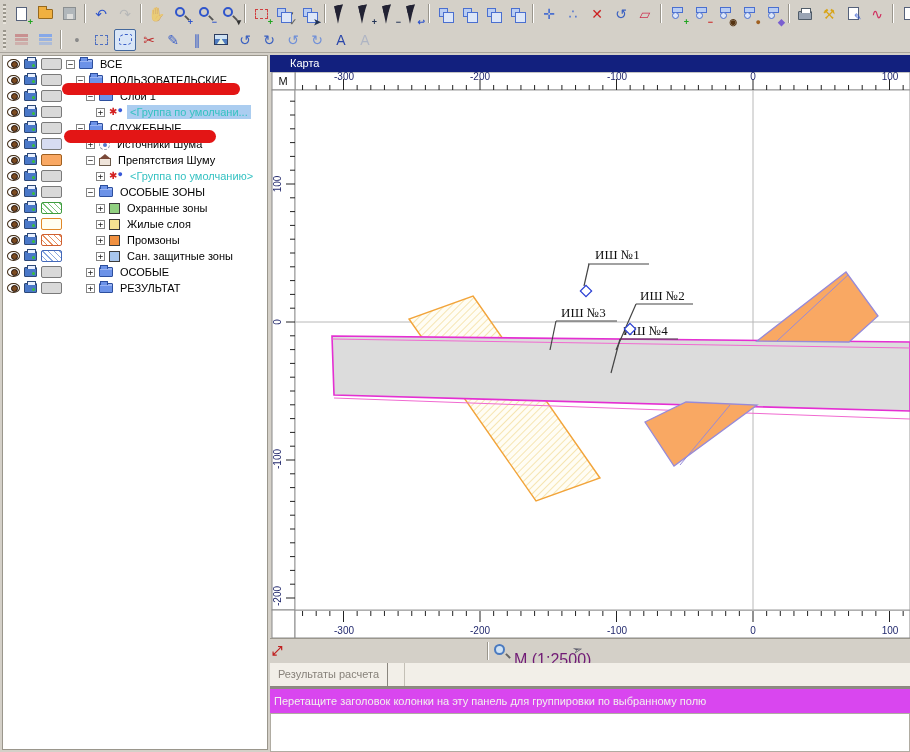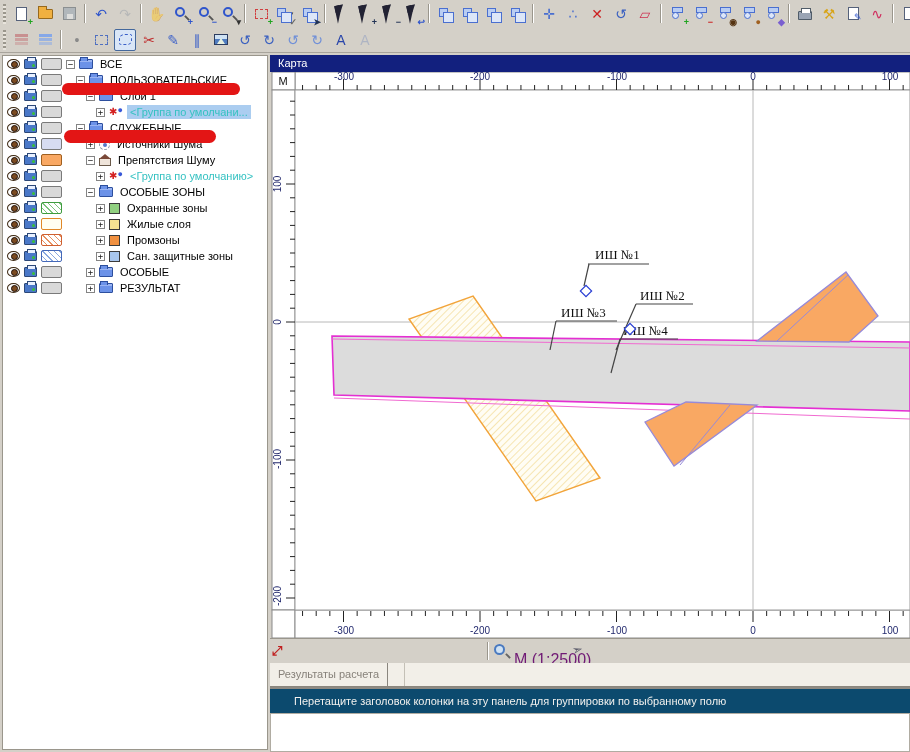--- a/index.html
+++ b/index.html
@@ -102,21 +102,21 @@
   .i-zone { width:11px; height:11px; border:1px solid #3a3a3a; }
   .z-green { background:#90d080; } .z-yellow { background:#f6e392; }
   .z-orange { background:#f09040; } .z-blue { background:#a8c6ee; }
   .tlabel { padding:1px 3px; color:#000; }
   .teal { color:#35c2c2; }
   .sel { background:#abcdf0; }
   .redmark { position:absolute; background:#e31515; border-radius:7px; z-index:40; }
 
   
   #maphead { left:270px; top:55px; width:640px; height:17px; background:#12207e; color:#fff;
-    font-size:11px; line-height:17px; padding-left:8px; }
+    font-size:11px; line-height:17px; padding-left:20px; }
   #mapsvg { left:270px; top:72px; }
 
   
   #statusrow { left:270px; top:638px; width:640px; height:25px; background:#d4d0c8;
     border-top:1px solid #9a968c; }
   #combo { position:absolute; left:17px; top:3px; width:194px; height:19px; background:#fff;
     border:1px solid #7f9db9; font-size:11px; line-height:17px; padding-left:5px; }
   #combo .dd { position:absolute; right:1px; top:1px; width:16px; height:15px; background:#d4d0c8;
     border:1px solid #9a968c; text-align:center; font-size:7px; line-height:15px; color:#222; }
   #csicon { position:absolute; left:2px; top:4px; font-size:13px; color:#c02020; font-weight:bold; }
@@ -130,22 +130,22 @@
   #curicon { position:absolute; left:302px; top:3px; font-size:13px; color:#5a5a6a; transform:rotate(-15deg); }
 
   
   #tabbar { left:270px; top:663px; width:640px; height:24px; background:#f2efe8;
     border-bottom:1px solid #8a867e; display:flex; align-items:stretch; }
   .tab { font-size:11px; padding:5px 8px 0 8px; border-right:1px solid #8a867e; color:#87827a; }
   .tab.active { background:#d6d2c8; color:#000; border-left:1px solid #8a867e; }
   .tab.ghost { border-right:1px solid #c4c0b6; }
 
   
-  #groupbar { left:270px; top:687px; width:640px; height:26px; background:#0c4a6e;
-    border-top:2px solid #8e8a82; color:#f2f1ee; font-size:11px; line-height:24px; padding-left:24px; }
+  #groupbar { left:270px; top:687px; width:640px; height:26px; background:#d946ef;
+    border-top:2px solid #8e8a82; color:#f2f1ee; font-size:11px; line-height:24px; padding-left:4px; }
   #gridarea { left:270px; top:713px; width:640px; height:39px; background:#fff;
     border:1px solid #b0aca2; }
 </style>
 </head>
 <body>
 
 <div id="tb1" class="tbrow">
     <div class="grip"></div>
     <div class="tbtn">
       <span class="t-page"></span>

